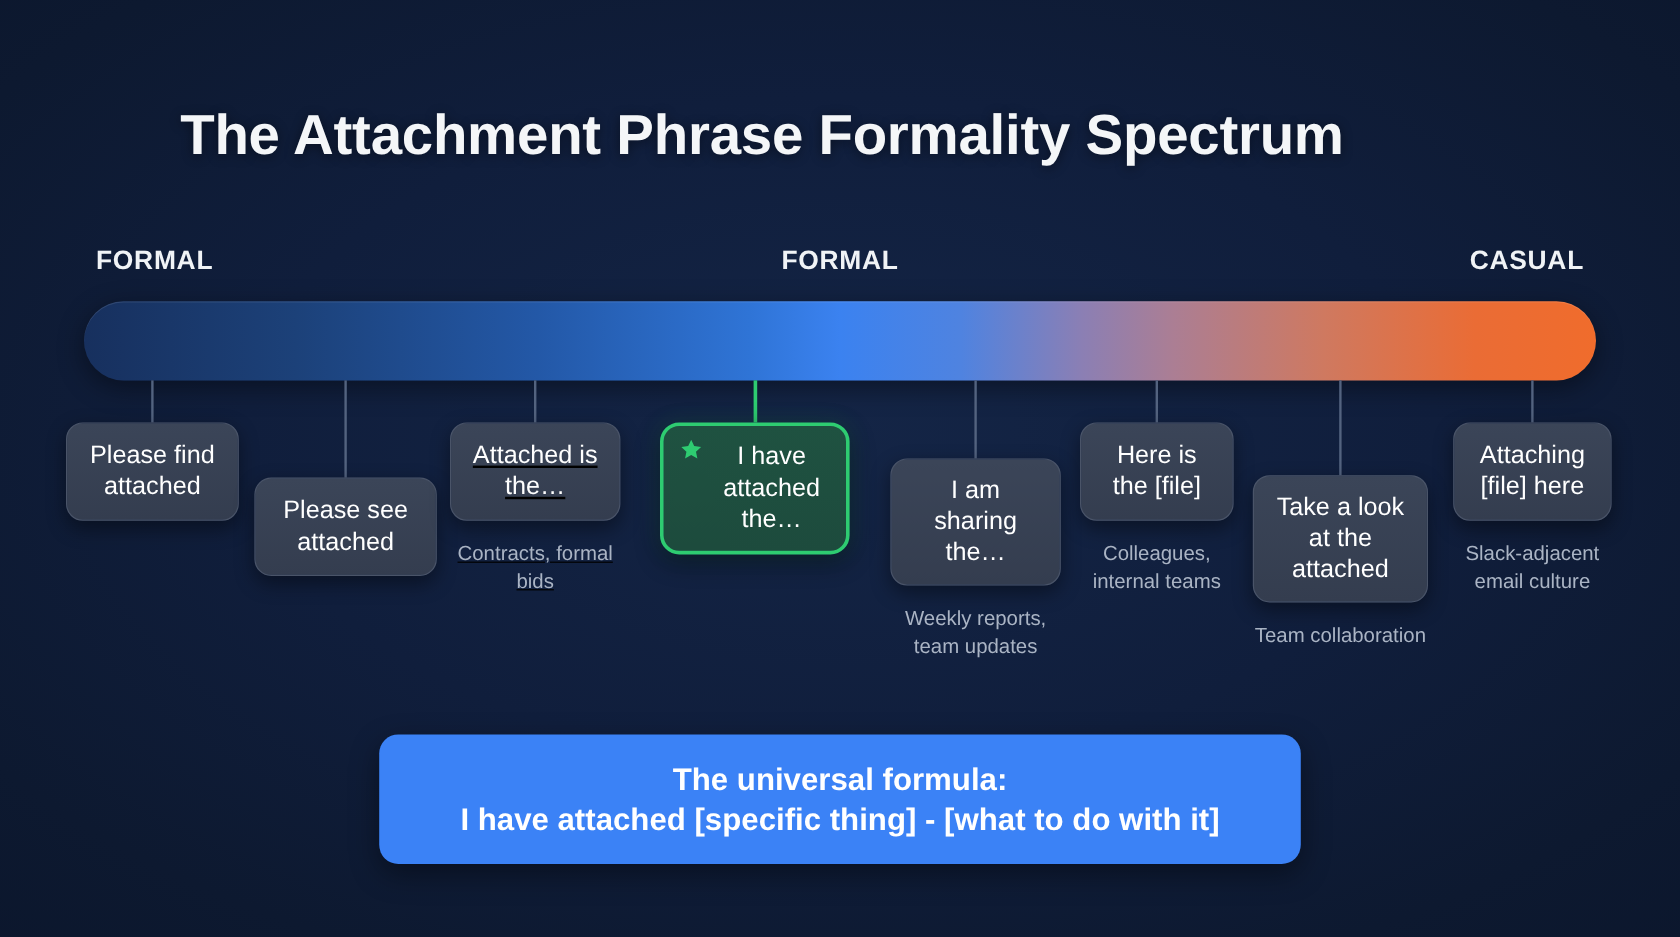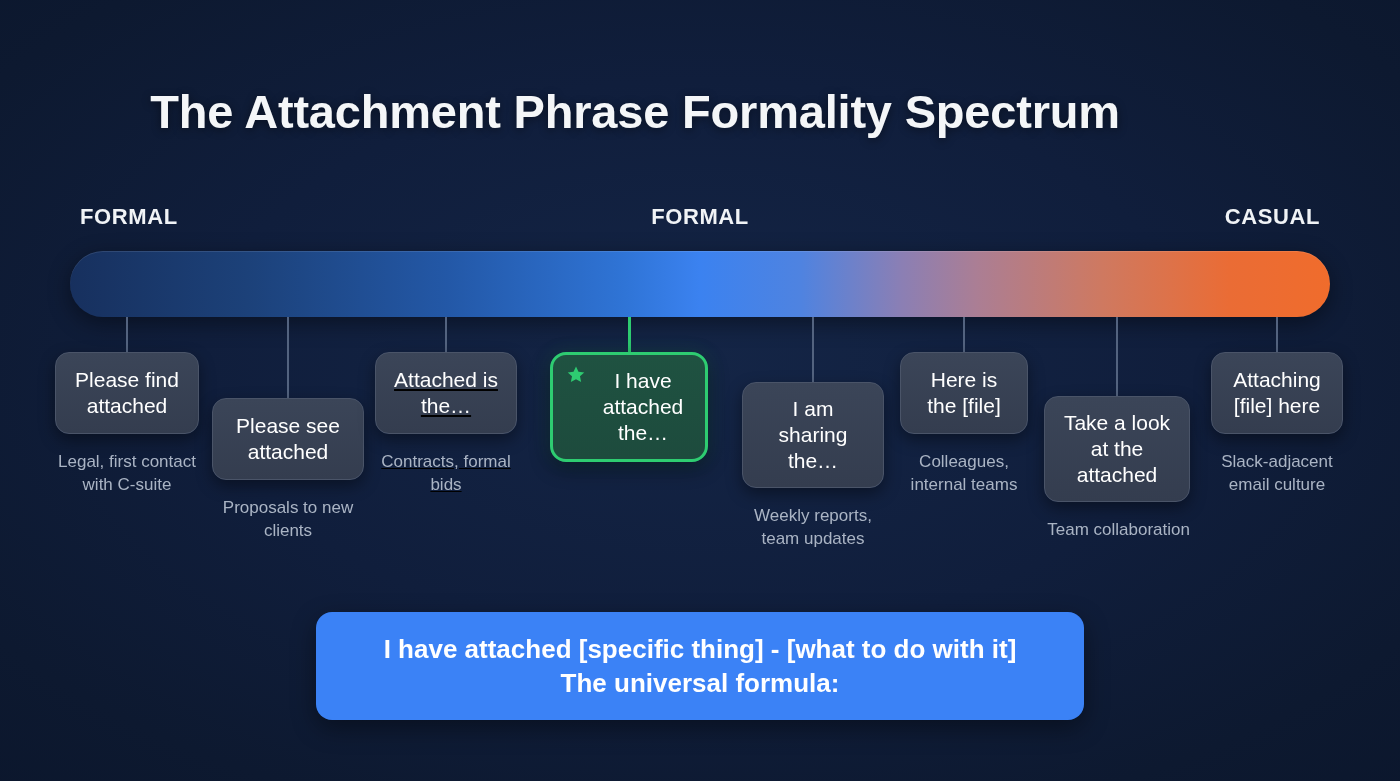--- a/index.html
+++ b/index.html
@@ -197,27 +197,25 @@
       <div class="connector" style="left: 812px; height: 65px;"></div>
       <div class="connector" style="left: 963px; height: 35px;"></div>
       <div class="connector" style="left: 1116px; height: 79px;"></div>
       <div class="connector" style="left: 1276px; height: 35px;"></div>
     </div>
   <div id="cards">
       <div class="card-col" style="left: 55px; top: 352px; width: 144px;">
         <div class="card">
           <span>Please find attached</span>
         </div>
-        <div class="card-note">Legal, first contact with C-suite</div>
       </div>
       <div class="card-col" style="left: 212px; top: 398px; width: 152px;">
         <div class="card">
           <span>Please see attached</span>
         </div>
-        <div class="card-note">Proposals to new clients</div>
       </div>
       <div class="card-col" style="left: 375px; top: 352px; width: 142px; text-decoration: underline;">
         <div class="card">
           <span>Attached is the…</span>
         </div>
         <div class="card-note">Contracts, formal bids</div>
       </div>
       <div class="card-col" style="left: 550px; top: 352px; width: 158px;">
         <div class="card highlight">
           <span class="star-icon"><svg viewBox="0 0 24 24" aria-hidden="true">
@@ -231,32 +229,32 @@
           <span>I am sharing the…</span>
         </div>
         <div class="card-note">Weekly reports, team updates</div>
       </div>
       <div class="card-col" style="left: 900px; top: 352px; width: 128px;">
         <div class="card">
           <span>Here is the [file]</span>
         </div>
         <div class="card-note">Colleagues, internal teams</div>
       </div>
-      <div class="card-col" style="left: 1044px; top: 396px; width: 146px; align-items: flex-end;">
+      <div class="card-col" style="left: 1044px; top: 396px; width: 146px;">
         <div class="card">
           <span>Take a look at the attached</span>
         </div>
         <div class="card-note">Team collaboration</div>
       </div>
       <div class="card-col" style="left: 1211px; top: 352px; width: 132px;">
         <div class="card">
           <span>Attaching [file] here</span>
         </div>
         <div class="card-note">Slack-adjacent email culture</div>
       </div>
     </div>
 
   <div class="formula-banner">
+    <div class="formula-line">The universal formula:</div>
     <div class="formula-line">I have attached [specific thing] - [what to do with it]</div>
-    <div class="formula-line">The universal formula:</div>
   </div>
 
 </div>
 
 </body></html>

